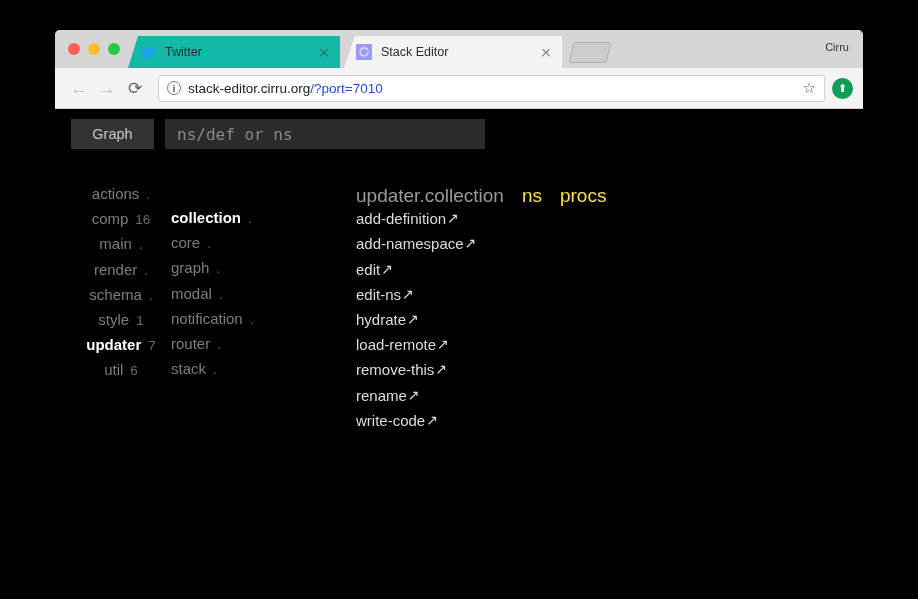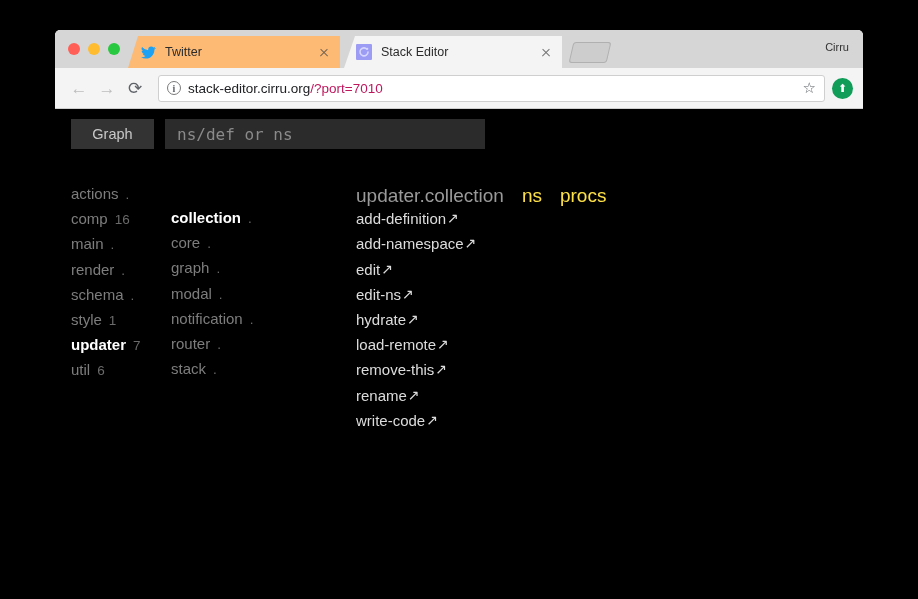--- a/index.html
+++ b/index.html
@@ -57,21 +57,21 @@
   }
   .tab .tab-close:before,.tab .tab-close:after{
     content:""; position:absolute; left:3px; top:7.5px;
     width:10px; height:1.4px; background:#444;
   }
   .tab .tab-close:before{ transform:rotate(45deg); }
   .tab .tab-close:after{ transform:rotate(-45deg); }
 
   #tab-twitter{
     left:73px; width:212px;
-    background:#fdba74;
+    background:#14b8a6;
     clip-path:polygon(10px 0,100% 0,100% 100%,0 100%);
   }
   #tab-twitter:after{
     content:""; position:absolute; right:-1px; top:0;
     width:1px; height:100%; background:#b4b4b4;
   }
   #tab-stack{
     left:289px; width:218px;
     background:#f4f4f4;
     clip-path:polygon(11px 0,100% 0,100% 100%,0 100%);
@@ -116,21 +116,21 @@
   #info-icon{
     width:14px; height:14px; flex:none; margin-right:7px;
     border:1.3px solid #7a7a7a; border-radius:50%;
     color:#5f6368; font-size:10px; font-weight:bold;
     display:flex; align-items:center; justify-content:center;
     font-family:"Liberation Serif", serif;
   }
   #url-text{
     font-size:13.5px; color:#202124; white-space:nowrap;
   }
-  #url-text .url-path{ color:#be185d;margin-top:32px; }
+  #url-text .url-path{ color:#1d4ed8;margin-top:32px; }
   #star-icon{
     margin-left:auto; color:#5f6368; font-size:15px; flex:none;
   }
   #extension-badge{
     width:21px; height:21px; flex:none;
     background:#0f9d58; border-radius:50%;
     display:flex; align-items:center; justify-content:center;
     color:#fff; font-size:11px; line-height:1;
   }
 
@@ -163,21 +163,21 @@
     font-family:"DejaVu Sans Mono", monospace;
     font-size:16px;
   }
   #search-input::placeholder{ color:#8a8a8a; opacity:1; }
 
   #columns{
     position:absolute; left:16px; top:76px;
     display:flex;
   }
   .column{ display:flex; flex-direction:column; }
-  #column-namespaces{ width:100px; }
+  #column-namespaces{ width:100px;align-items:center; }
   #column-sublist{ width:185px;margin-top:24px; }
   #column-defs{ width:320px; }
 
   .list-row{
     height:25.2px;
     display:flex; align-items:baseline;
     font-size:15px; color:#7d7d7d;
     white-space:nowrap; cursor:pointer;
   }
   .list-row .row-label{ color:#7d7d7d; }

